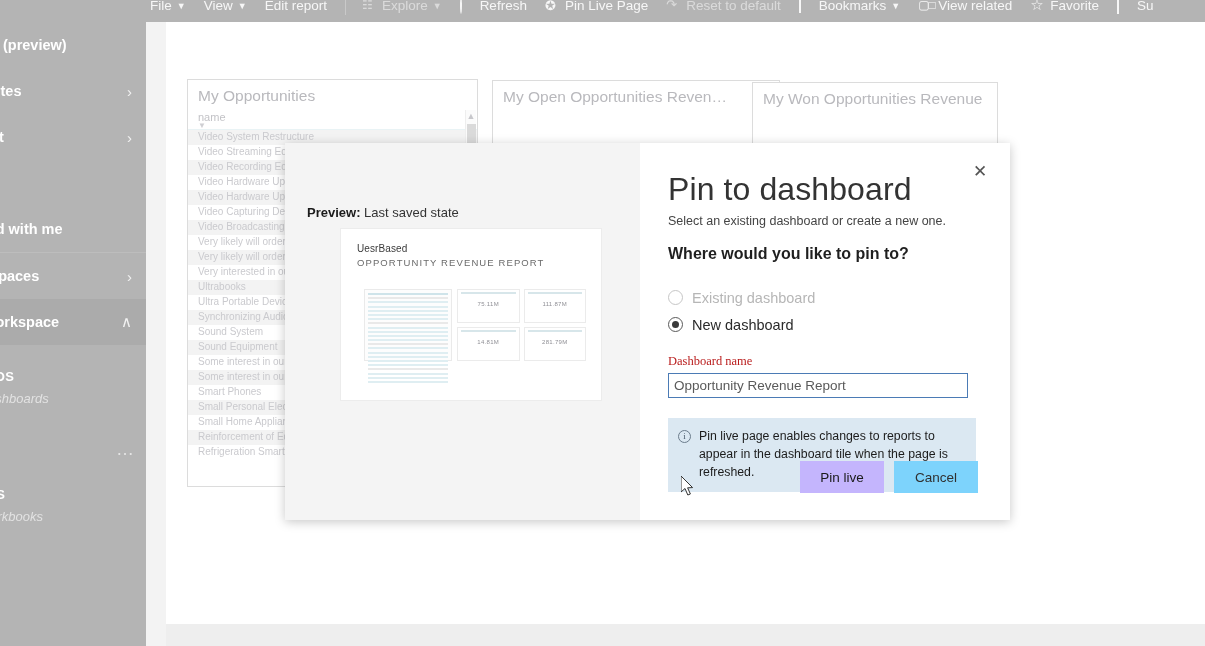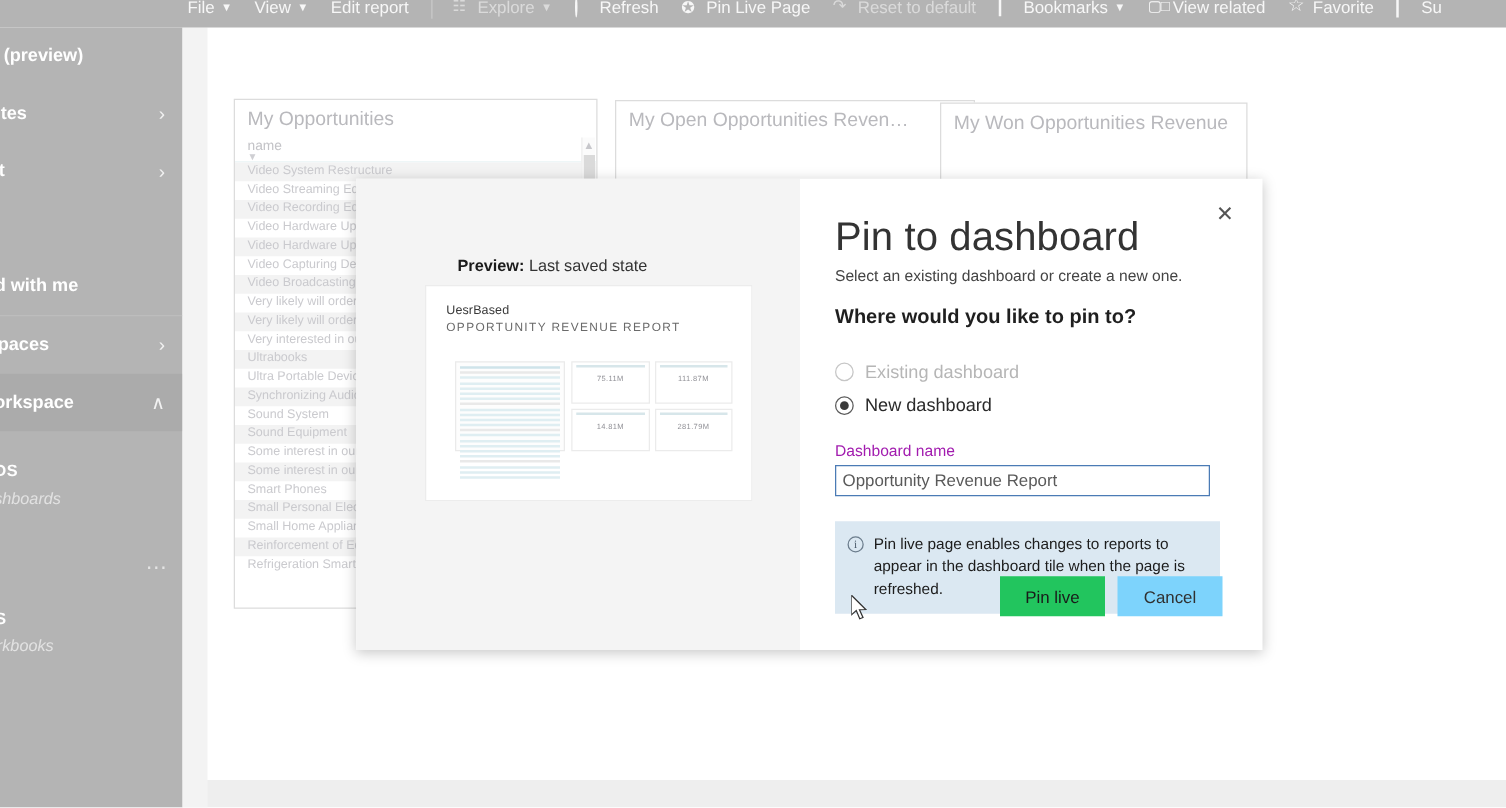--- a/index.html
+++ b/index.html
@@ -123,21 +123,21 @@
     position: absolute; left: 285px; top: 143px; width: 725px; height: 377px;
     background: #ffffff; z-index: 20;
     box-shadow: 0 2px 10px rgba(0,0,0,.22);
     display: flex;
   }
   .modal-left {
     width: 362px; background: #f4f4f4; position: relative;
     padding: 62px 0 0 0;
   }
   .preview-label {
-    font-size: 13px; color: #333333; margin-left: 81px;
+    font-size: 13px; color: #333333; margin-left: 22px;
   }
   .preview-label b { font-weight: 700; color: #1b1b1b; }
   .preview-card {
     position: absolute; left: 55px; top: 85px; width: 262px; height: 173px;
     background: #ffffff; border: 1px solid #ececec;
     padding: 14px 0 0 16px;
   }
   .pv-title { font-size: 10px; color: #3a3a3a; letter-spacing: .1px; }
   .pv-sub { font-size: 9.5px; color: #6a6a6a; letter-spacing: 1.1px; margin-top: 3px; }
   .pv-body { position: absolute; left: 23px; top: 60px; width: 222px; height: 72px; display: flex; gap: 5px; }
@@ -164,21 +164,21 @@
   .radio {
     width: 15px; height: 15px; border-radius: 50%; border: 1.5px solid #5a5a5a;
     margin-right: 9px; position: relative; flex: none;
   }
   .radio.off { border-color: #c6c6c6; }
   .radio.on:after {
     content: ""; position: absolute; left: 3px; top: 3px; width: 7px; height: 7px;
     border-radius: 50%; background: #3a3a3a;
   }
 
-  .field-label { font-size: 12.5px; color: #a21caf; margin: 16px 0 4px 0; }
+  .field-label { font-size: 12.5px; color: #b91c1c; margin: 16px 0 4px 0; font-family: Liberation Serif, serif; }
   .field-input {
     width: 300px; height: 25px; border: 1px solid #4b7bb5;
     font-size: 13.5px; color: #5a5a5a; font-family: "Liberation Sans", sans-serif;
     padding: 0 5px; outline: none; background: #ffffff;
   }
 
   .infobox {
     width: 308px; background: #dbe8f2; margin-top: 20px;
     padding: 10px 12px 11px 10px; display: flex; gap: 8px;
     font-size: 12.3px; color: #1c1c1c; line-height: 1.45;
@@ -187,21 +187,21 @@
     flex: none; width: 13px; height: 13px; border-radius: 50%;
     border: 1px solid #6b7c8c; color: #4b5b6b; font-size: 9px;
     line-height: 11px; text-align: center; margin-top: 2px; font-family: "Liberation Serif", serif;
   }
 
   .btn-row { position: absolute; left: 28px; top: 318px; width: 310px; display: flex; justify-content: flex-end; gap: 10px; }
   .btn {
     height: 32px; min-width: 84px; border: none; font-size: 13.5px;
     font-family: "Liberation Sans", sans-serif; cursor: pointer; padding: 0 16px;
   }
-  .btn-primary { background: #22c55e; color: #1a1a1a; }
+  .btn-primary { background: #c4b5fd; color: #1a1a1a; }
   .btn-secondary { background: #7dd3fc; color: #303030; }
 
   .cursor { position: absolute; left: 681px; top: 476px; z-index: 40; }
 </style>
 </head>
 <body>
 
 <div id="app">
 
   <div class="toolbar">

